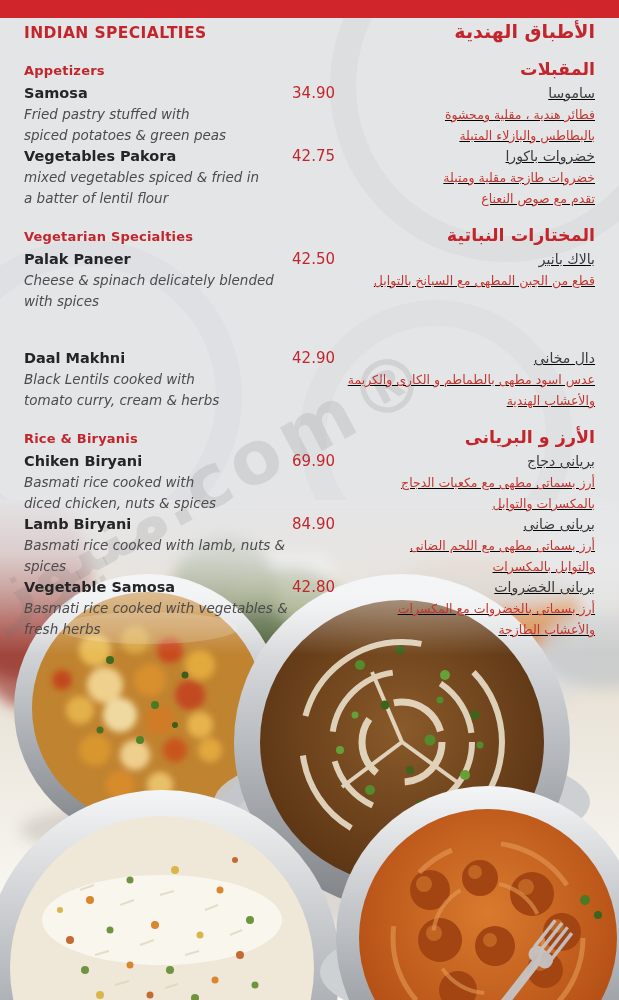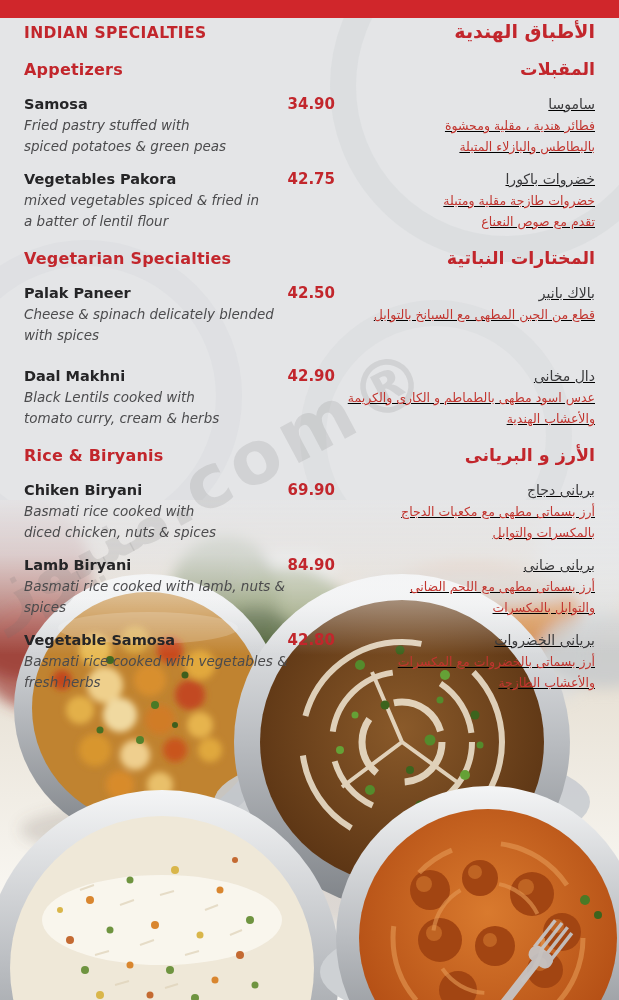--- a/index.html
+++ b/index.html
@@ -26,29 +26,29 @@
     color:rgba(110,110,115,0.16);pointer-events:none;
   }
 
   
   .content{position:absolute;left:24px;top:18px;width:571px;z-index:3;padding-top:3px;}
   .hdr{display:grid;grid-template-columns:1fr auto;align-items:baseline;line-height:20px;}
   .title-en{font-size:15.5px;font-weight:bold;color:#c2262c;letter-spacing:.4px;}
   .title-ar{font-size:19px;font-weight:bold;color:#c2262c;direction:rtl;}
   .section{margin-top:14px;}
   .sec-hdr{display:grid;grid-template-columns:1fr auto;align-items:baseline;line-height:24px;}
-  .sec-en{font-size:16px;font-weight:bold;color:#c2262c;letter-spacing:.2px;}
+  .sec-en{font-size:13px;font-weight:bold;color:#c2262c;letter-spacing:.2px;}
   .sec-ar{font-size:17.5px;font-weight:bold;color:#c2262c;direction:rtl;}
-  .item{display:grid;grid-template-columns:311px 1fr;margin-top:12px;}
-  .item.gap{margin-top:20px;}
+  .item{display:grid;grid-template-columns:311px 1fr;}
+  .item.gap{margin-top:36px;}
   .en-col{line-height:21px;}
   .ar-col{line-height:21px;text-align:right;direction:rtl;text-decoration:underline;}
   .nameline{display:flex;align-items:baseline;}
   .name-en{flex:1;font-size:14.5px;font-weight:bold;color:#252527;}
-  .price{font-size:15px;font-weight:bold;color:#c2262c;text-align:right;min-width:62px;}
+  .price{font-size:15px;font-weight:normal;color:#c2262c;text-align:right;min-width:62px;}
   .desc-en{font-size:13.5px;font-style:italic;color:#4b4b4d;}
   .name-ar{font-size:14px;color:#3a3a3c;}
   .desc-ar{font-size:12.5px;color:#c2352f;}
 </style>
 </head>
 <body>
 
 <div id="page">
   <div class="swirl s1"></div>
   <div class="swirl s2"></div>

